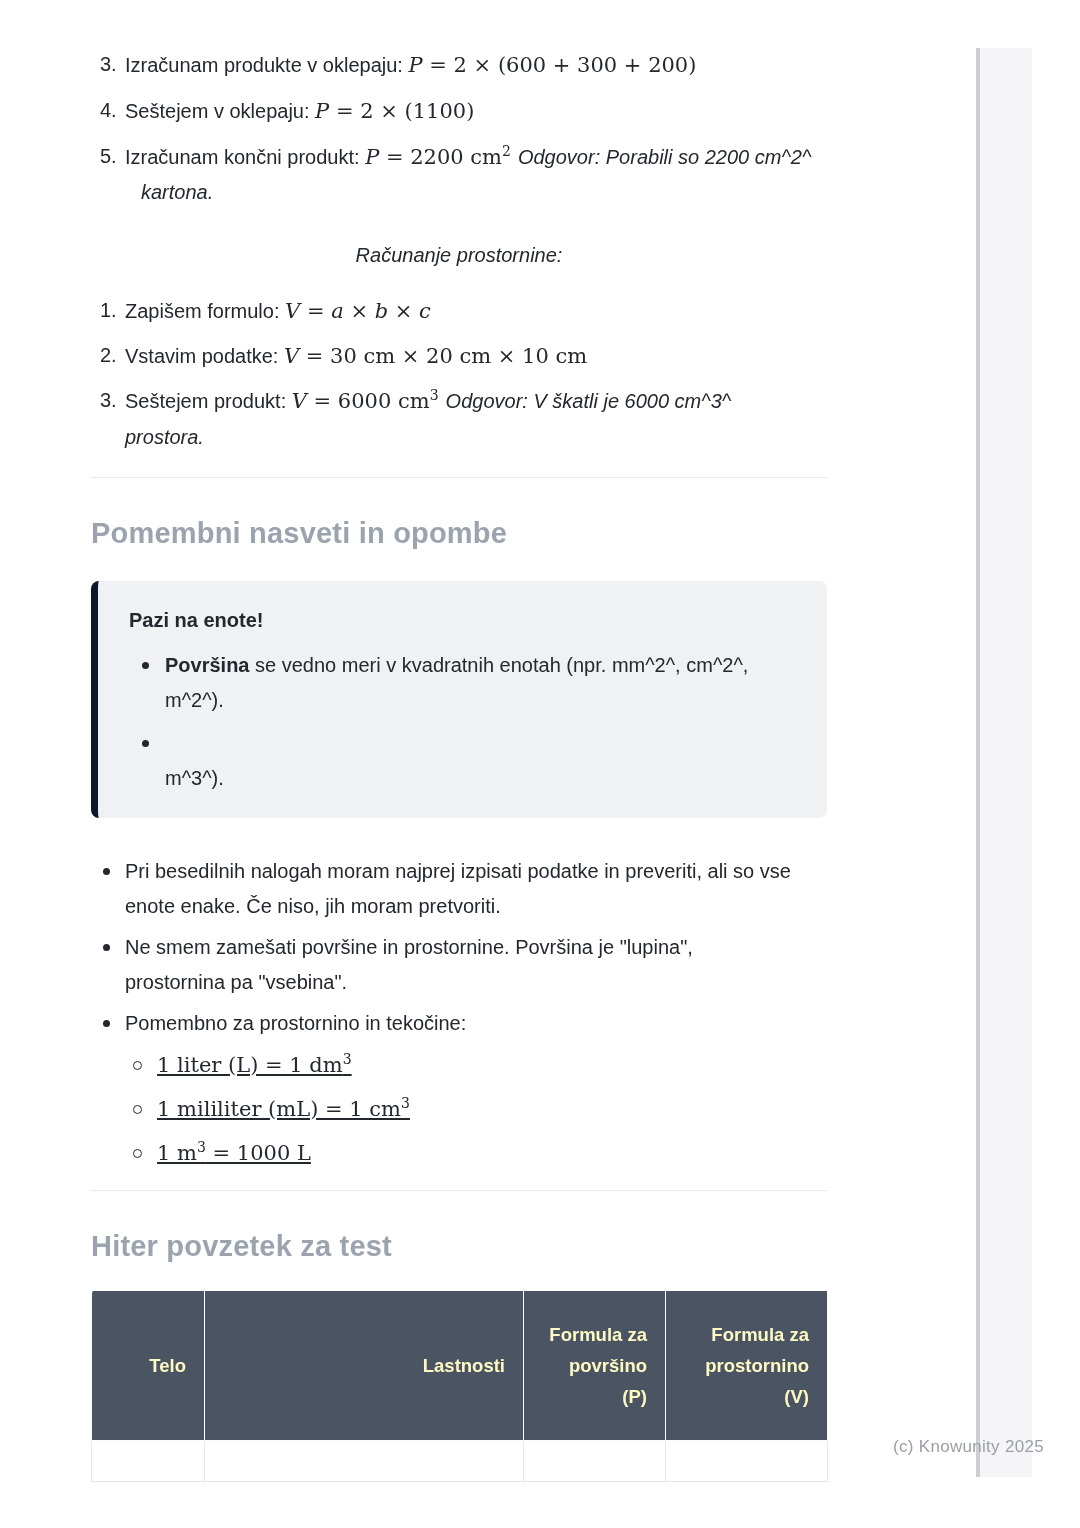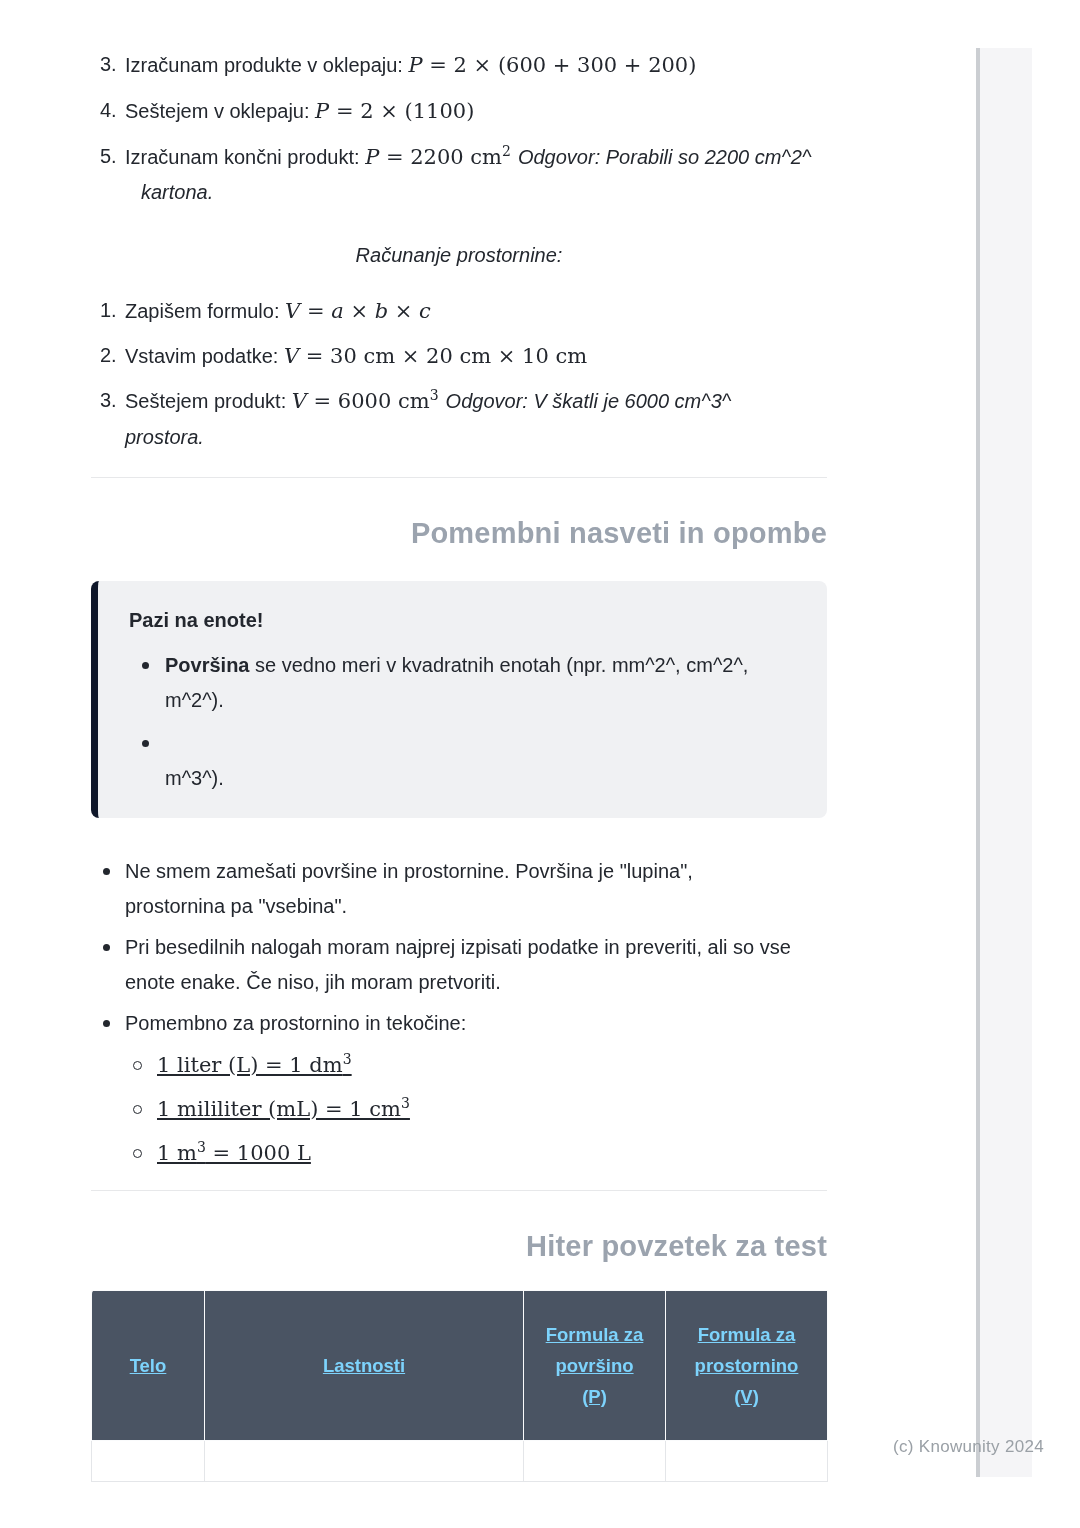--- a/index.html
+++ b/index.html
@@ -24,21 +24,21 @@
   .mvar { font-style:italic; }
   .msup { font-size:14px; vertical-align:super; line-height:0; }
   .ans { font-style:italic; margin-left:7px; }
 
   .subheading { font-style:italic; margin-bottom:20px;text-align:center; }
 
   .divider { height:1px; background:#e7e8ea; margin-top:22px; }
   .divider.second { margin-top:18px; }
 
   h2.sect { margin-top:37px; font-size:29px; line-height:36px; font-weight:700;
-            color:#9ba3ae; letter-spacing:0.2px;text-align:right; }
+            color:#9ba3ae; letter-spacing:0.2px; }
 
   
   .callout { margin-top:30px; background:#f0f1f3; border-left:7px solid #0f172a;
              border-radius:8px; padding:22px 28px 22px 31px; }
   .callout-title { font-weight:700; margin-bottom:10px; }
   .cbullet { position:relative; padding-left:36px; margin-bottom:8px; }
   .cbullet:last-child { margin-bottom:0; }
   .dot { position:absolute; left:13px; top:14px; width:7px; height:7px;
          border-radius:50%; background:#23272e; }
 
@@ -50,22 +50,22 @@
   
   .sublist { margin-top:1px; }
   .sub { position:relative; padding-left:66px; margin-bottom:7px;
          font-family:"DejaVu Serif","Liberation Serif",serif; font-size:21px; line-height:37px;text-decoration:underline; }
   .circle { position:absolute; left:42px; top:14px; width:7px; height:7px;
             border:1.6px solid #23272e; border-radius:50%; background:transparent; }
 
   
   table.sumtable { margin-top:26px; width:736px; border-collapse:collapse; table-layout:fixed; }
   table.sumtable th {
-    background:#4a5463; color:#7dd3fc; font-weight:700; font-size:18.5px; line-height:31px;
-    text-align:center; vertical-align:middle; padding:28px 18px; border:1.5px solid #fafbfc;text-decoration:underline;
+    background:#4a5463; color:#fef9c3; font-weight:700; font-size:18.5px; line-height:31px;
+    text-align:right; vertical-align:middle; padding:28px 18px; border:1.5px solid #fafbfc;
   }
   table.sumtable th:first-child { border-top-left-radius:4px; }
   table.sumtable th:last-child { border-top-right-radius:4px; }
   table.sumtable td { height:40px; background:#ffffff; border:1.5px solid #e4e6e9; }
 
   
   .edge-line { position:absolute; left:976px; top:48px; width:4px; height:1429px;
                background:#cbced2; z-index:1; }
   .edge-panel { position:absolute; left:980px; top:48px; width:52px; height:1429px;
                 background:#f5f5f7; z-index:1; }
@@ -122,25 +122,25 @@
       </div>
       <div class="cbullet">
         <span class="dot"></span>
         <span><br><span>m^3^).</span></span>
       </div>
     </div>
 
     <div class="notes">
       <div class="note">
         <span class="dot"></span>
-        <span><span class="liline">Ne smem zamešati površine in prostornine. Površina je "lupina",</span><br><span>prostornina pa "vsebina".</span></span>
+        <span><span class="liline">Pri besedilnih nalogah moram najprej izpisati podatke in preveriti, ali so vse</span><br><span>enote enake. Če niso, jih moram pretvoriti.</span></span>
       </div>
       <div class="note">
         <span class="dot"></span>
-        <span><span class="liline">Pri besedilnih nalogah moram najprej izpisati podatke in preveriti, ali so vse</span><br><span>enote enake. Če niso, jih moram pretvoriti.</span></span>
+        <span><span class="liline">Ne smem zamešati površine in prostornine. Površina je "lupina",</span><br><span>prostornina pa "vsebina".</span></span>
       </div>
       <div class="note">
         <span class="dot"></span>
         <span><span class="liline">Pomembno za prostornino in tekočine:</span></span>
       </div>
 
       <div class="sublist">
         <div class="sub">
           <span class="circle"></span>
           <span class="liline"><span>1 liter (L) = 1 dm</span><sup class="msup">3</sup><span></span></span>
@@ -183,14 +183,14 @@
           <td></td>
         </tr>
       </tbody>
     </table>
 
   </div>
 
   <div class="edge-line"></div>
   <div class="edge-panel"></div>
 
-  <div class="watermark">(c) Knowunity 2024</div>
+  <div class="watermark">(c) Knowunity 2025</div>
 </div>
 
 </body></html>

